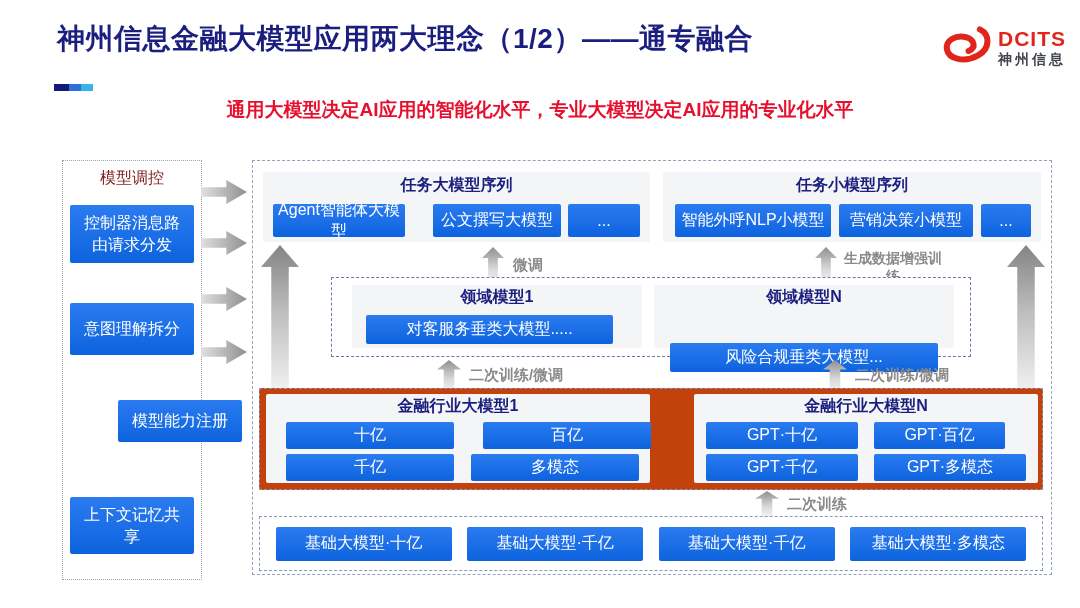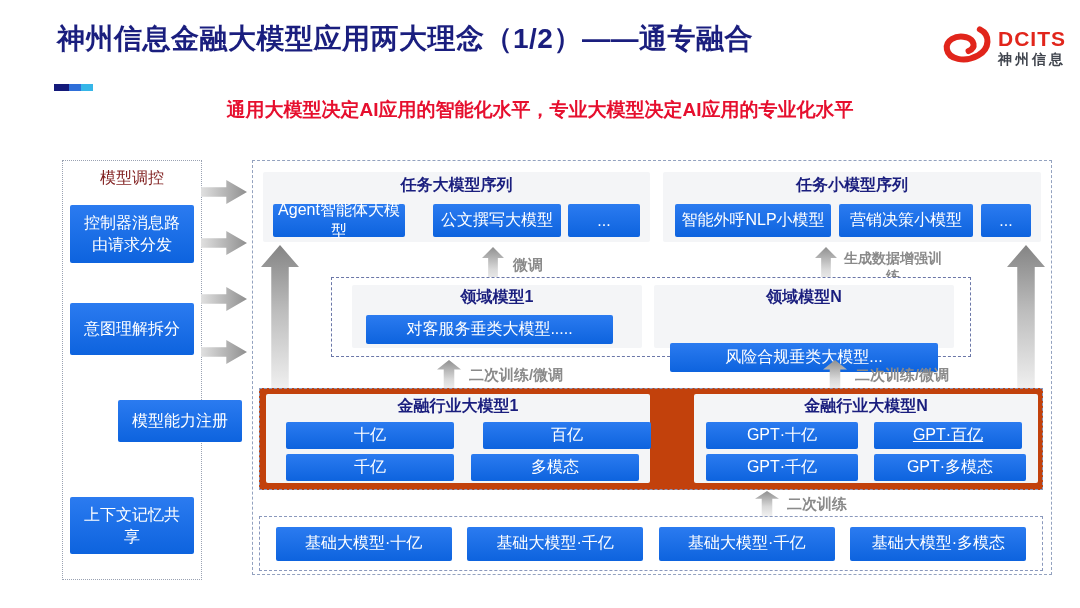--- a/index.html
+++ b/index.html
@@ -159,21 +159,21 @@
       <div class="panel" style="left:6px;top:5px;width:384px;height:89px;">
         <div class="panel-title" style="top:2px;">金融行业大模型1</div>
         <div class="blue-btn" style="left:20px;top:28px;width:168px;height:27px;">十亿</div>
         <div class="blue-btn" style="left:205px;top:28px;width:168px;height:27px;margin-left:12px;">百亿</div>
         <div class="blue-btn" style="left:20px;top:60px;width:168px;height:27px;">千亿</div>
         <div class="blue-btn" style="left:205px;top:60px;width:168px;height:27px;">多模态</div>
       </div>
       <div class="panel" style="left:434px;top:5px;width:344px;height:89px;">
         <div class="panel-title" style="top:2px;">金融行业大模型N</div>
         <div class="blue-btn" style="left:12px;top:28px;width:152px;height:27px;">GPT·十亿</div>
-        <div class="blue-btn" style="left:180px;top:28px;width:148px;height:27px;text-decoration:underline;">GPT·百亿</div>
+        <div class="blue-btn" style="left:180px;top:28px;width:131px;height:27px;">GPT·百亿</div>
         <div class="blue-btn" style="left:12px;top:60px;width:152px;height:27px;">GPT·千亿</div>
         <div class="blue-btn" style="left:180px;top:60px;width:152px;height:27px;">GPT·多模态</div>
       </div>
     </div>
 
     <div class="arrow-up" style="left:502px;top:330px;width:24px;height:26px;"></div>
     <div class="arrow-label" style="left:534px;top:334px;">二次训练</div>
 
     <div class="base-row">
       <div class="blue-btn">基础大模型·十亿</div>

